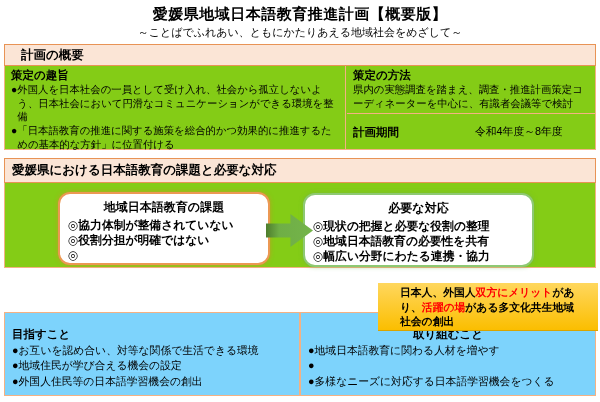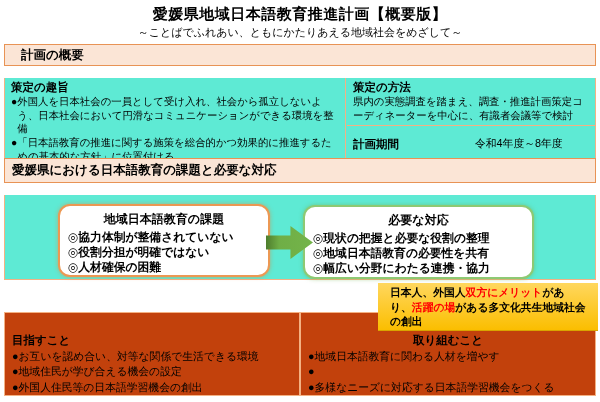--- a/index.html
+++ b/index.html
@@ -9,22 +9,22 @@
   
   .doc-title{position:absolute;left:0;top:5px;width:100%;text-align:center;
     font-size:15px;font-weight:bold;letter-spacing:.5px;}
   .doc-subtitle{position:absolute;left:0;top:25px;width:100%;text-align:center;
     font-size:11px;}
 
   
   .sec-header{position:absolute;box-sizing:border-box;background:#FBE5D6;
     border:1.5px solid #E89355;font-weight:bold;font-size:12.5px;
     padding-left:7px;display:flex;align-items:center;}
-  .sec-body{position:absolute;box-sizing:border-box;background:#5eead4;
-    border:1.5px solid #F4B183;border-top:none;margin-top:12px;}
+  .sec-body{position:absolute;box-sizing:border-box;background:#84cc16;
+    border:1.5px solid #F4B183;border-top:none;}
 
   
   .cell{box-sizing:border-box;padding:2px 6px 2px 6px;}
   .cell-h{font-size:11.5px;font-weight:bold;line-height:1.3;}
   .body-text{font-size:10.4px;line-height:1.32;}
   .bullet{display:flex;font-size:10.4px;line-height:1.32;}
   .bullet .mk{flex:0 0 auto;}
   .bullet .tx{flex:1 1 auto;}
   #s1-left{position:absolute;left:0;top:0;width:341px;height:100%;
     border-right:1.5px solid #F4B183;}
@@ -45,27 +45,27 @@
     border:2.5px solid #8EC973;box-shadow:0 0 4px rgba(112,173,71,.55);}
   .round-title{text-align:center;font-size:12px;font-weight:bold;margin:1px 0 2px 0;}
   .round-bullet{display:flex;font-size:11.8px;font-weight:bold;line-height:1.28;}
   #flow-arrow{position:absolute;left:261px;top:27px;width:47px;height:41px;z-index:3;
     background:linear-gradient(to right,#4E7D2C 0%,#6FAE46 28%,#74B44A 100%);
     clip-path:polygon(0 33%,52% 33%,52% 10%,100% 50%,52% 90%,52% 67%,0 67%);}
 
   
   #s3-left{left:4px;top:312px;width:296px;height:84px;border-top:1.5px solid #F4B183;}
   #s3-right{left:300px;top:312px;width:296px;height:84px;border-top:1.5px solid #F4B183;text-align:center;}
-  .s3-box{position:absolute;box-sizing:border-box;background:#c2410c;
-    border:1.5px solid #F4B183;padding:20px 7px;}
+  .s3-box{position:absolute;box-sizing:border-box;background:#7dd3fc;
+    border:1.5px solid #F4B183;padding:14px 7px;}
   .s3-h{font-size:11.5px;font-weight:bold;line-height:1.35;}
   .s3-bullet{display:flex;font-size:10.8px;line-height:1.45;}
 
   #goal-banner{position:absolute;left:378px;top:283px;width:220px;height:48px;
-    box-sizing:border-box;z-index:5;padding:2px 12px;
+    box-sizing:border-box;z-index:5;padding:2px 22px;
     background:linear-gradient(#FFD75E,#FBBE00);
     border-bottom:1px solid #D9A400;
     font-size:10.8px;font-weight:bold;line-height:14.5px;}
 </style>
 </head>
 <body>
 
 <div id="page">
 
   <div class="doc-title">愛媛県地域日本語教育推進計画【概要版】</div>
@@ -110,21 +110,20 @@
       <div class="round-bullet">
         <span class="mk">◎</span>
         <span class="tx">協力体制が整備されていない</span>
       </div>
       <div class="round-bullet">
         <span class="mk">◎</span>
         <span class="tx">役割分担が明確ではない</span>
       </div>
       <div class="round-bullet">
         <span class="mk">◎</span>
-        <span class="tx">人材確保の困難</span>
       </div>
     </div>
 
     <div id="flow-arrow"></div>
 
     <div id="responses-box" class="round-box">
       <div class="round-title">必要な対応</div>
       <div class="round-bullet">
         <span class="mk">◎</span>
         <span class="tx">現状の把握と必要な役割の整理</span>

